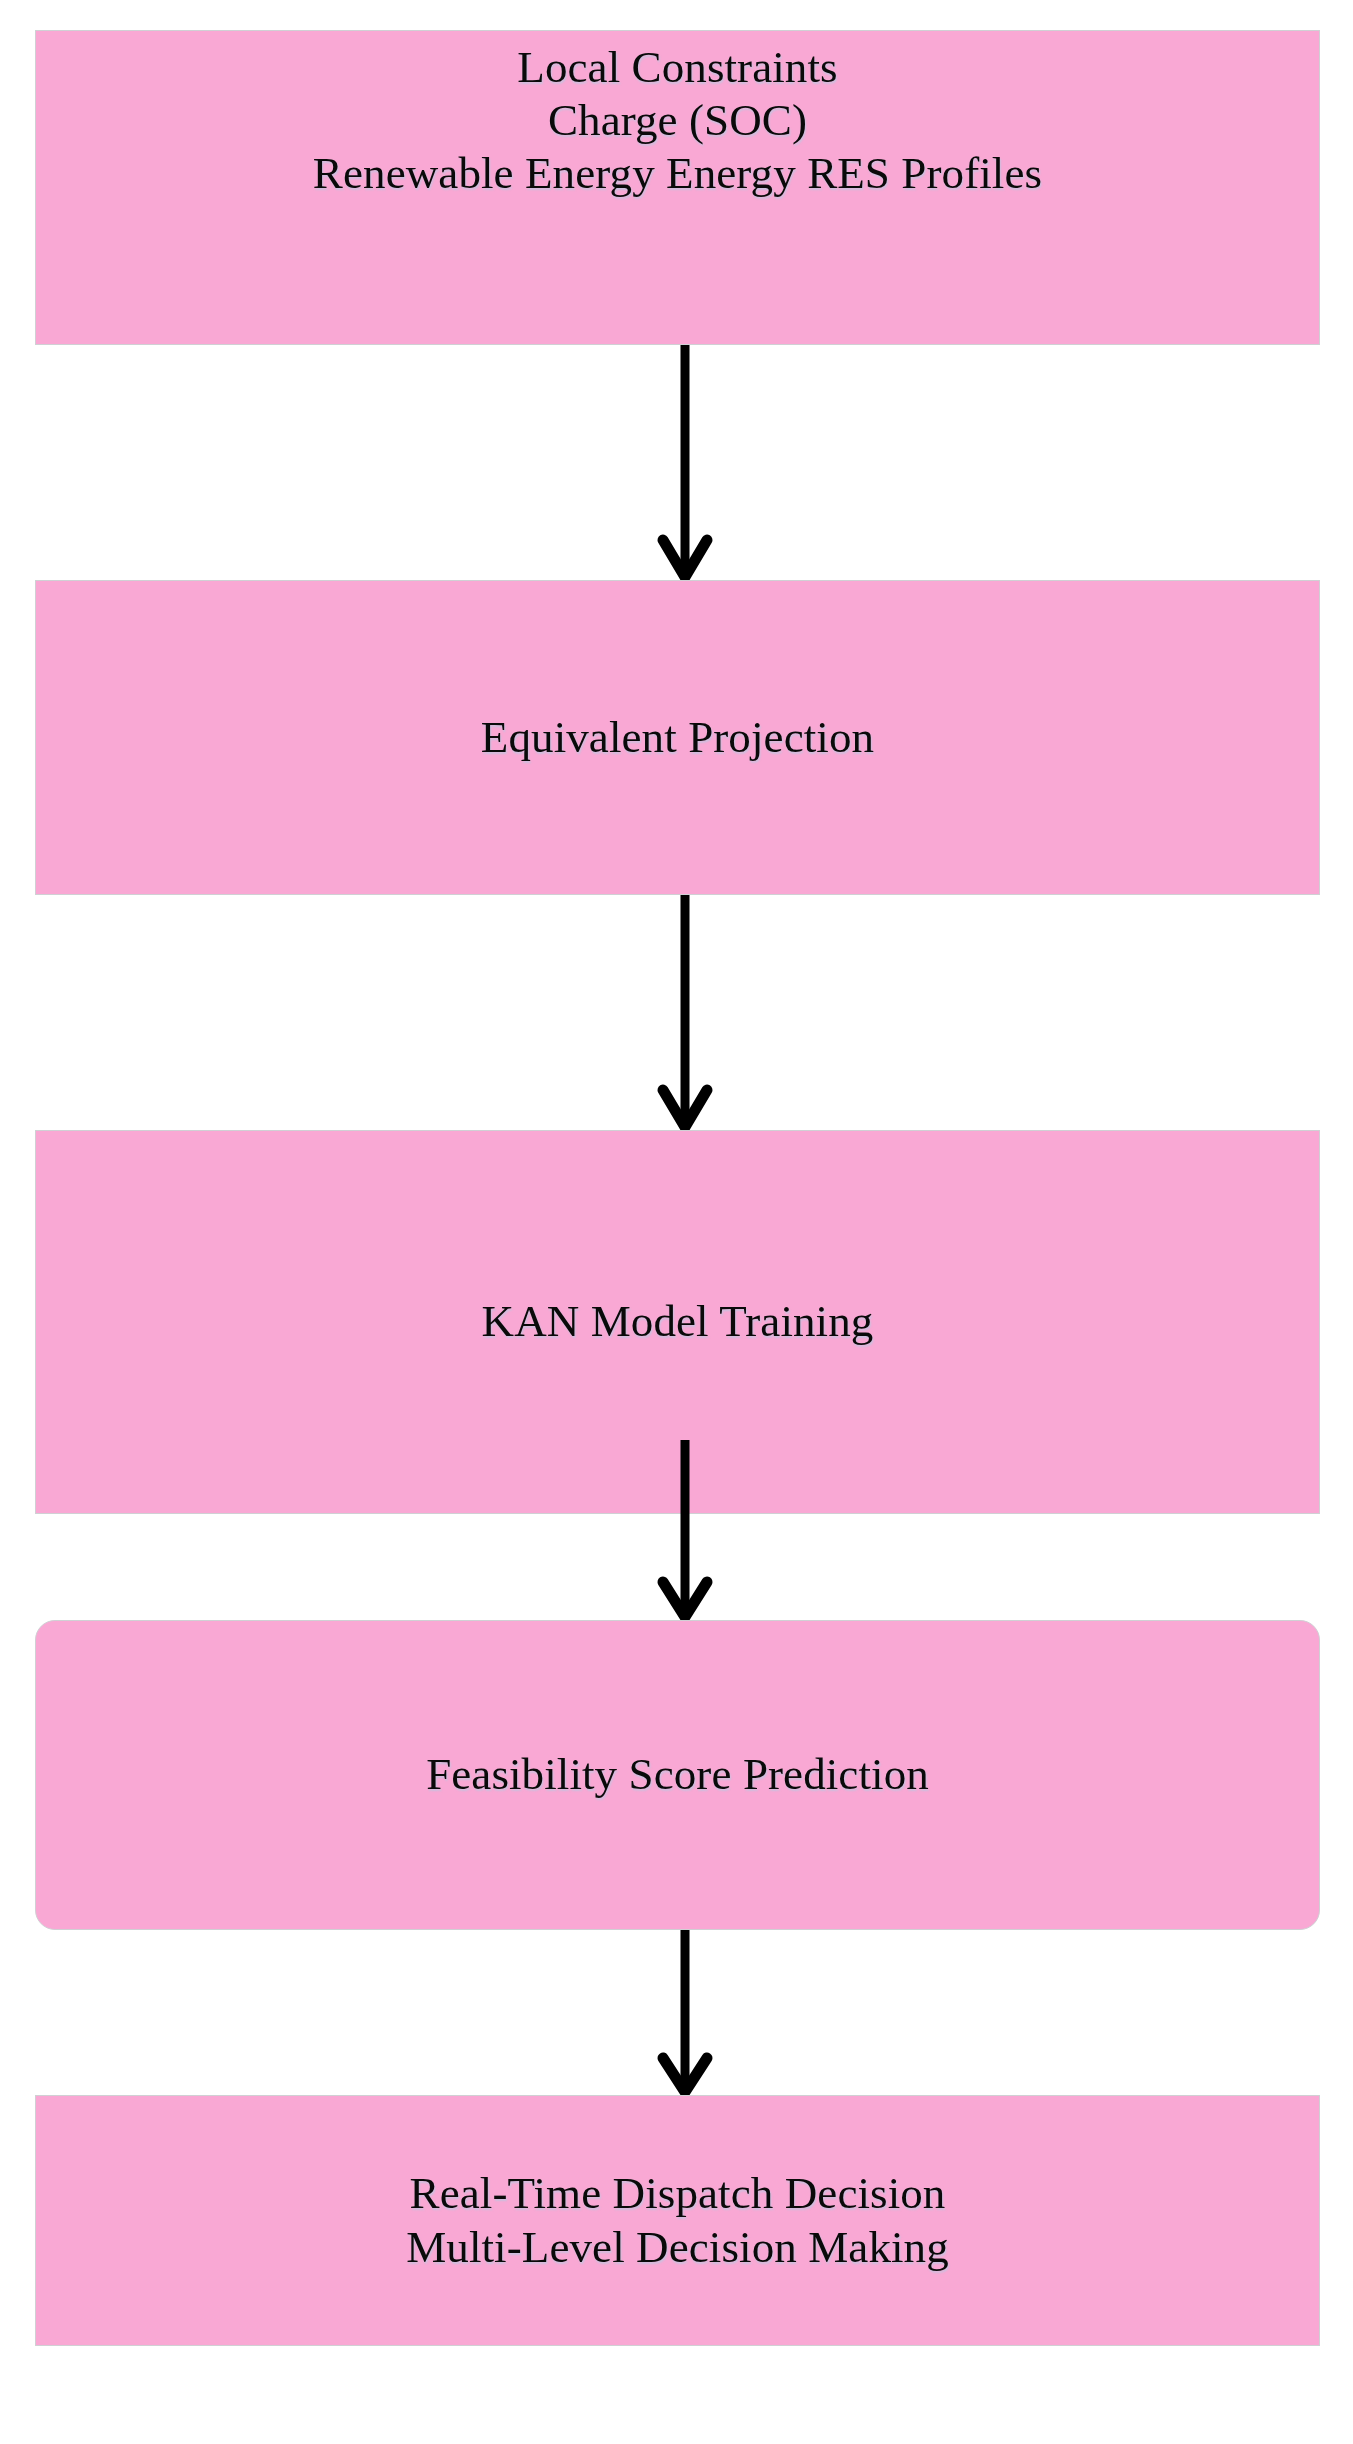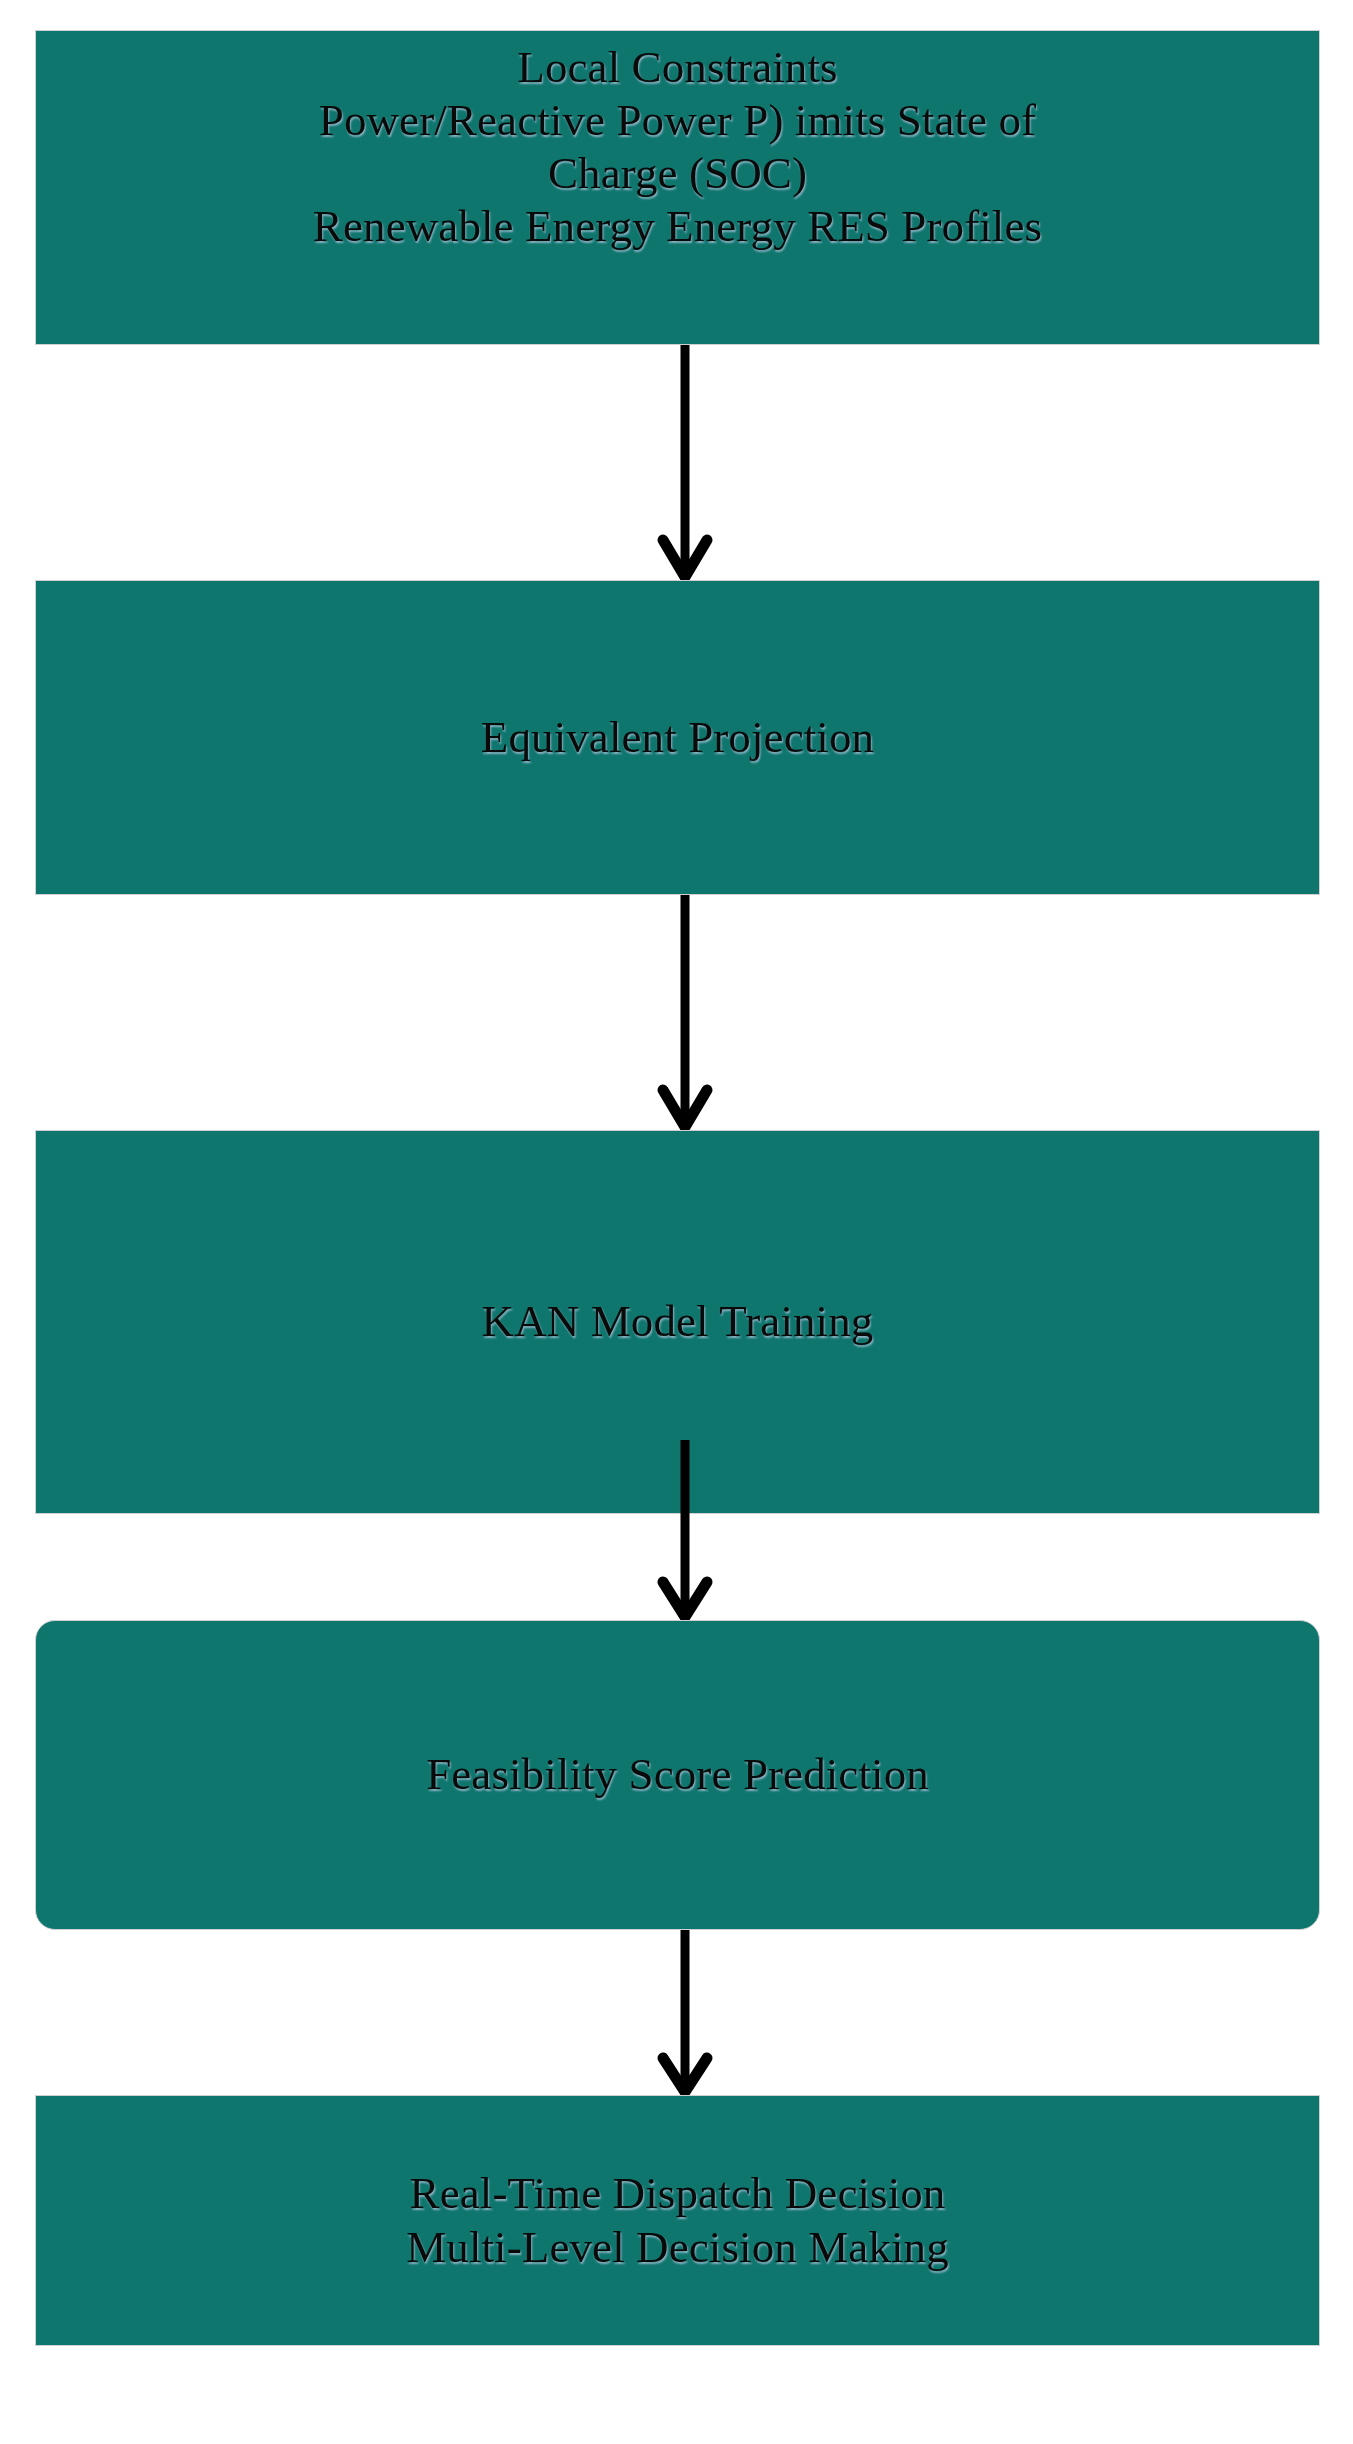--- a/index.html
+++ b/index.html
@@ -18,21 +18,21 @@
     width: 1353px;
     height: 2444px;
     background: #ffffff;
     overflow: hidden;
   }
 
   
   .node {
     position: absolute;
     box-sizing: border-box;
-    background: #0f766e;
+    background: #f9a8d4;
     border: 1px solid #d0d0d4;
     display: flex;
     flex-direction: column;
     align-items: center;
     justify-content: center;
   }
   .node.top-aligned {
     justify-content: flex-start;
     padding-top: 10px;
   }
@@ -73,21 +73,20 @@
   #arrow-3 { left: 640px; top: 1440px; width: 90px; height: 181px; }
   #arrow-4 { left: 640px; top: 1930px; width: 90px; height: 166px; }
 </style>
 </head>
 <body>
 
 <div id="flowchart">
 
   <div class="node top-aligned" id="node-inputs">
     <span class="node-line">Local Constraints</span>
-    <span class="node-line">Power/Reactive Power P) imits State of</span>
     <span class="node-line">Charge (SOC)</span>
     <span class="node-line">Renewable Energy Energy RES Profiles</span>
   </div>
 
   <div class="connector" id="arrow-1">
     <svg width="90" height="236" viewBox="0 0 90 236" xmlns="http://www.w3.org/2000/svg">
       <line x1="45" y1="0" x2="45" y2="234" stroke="#000000" stroke-width="9"></line>
       <path d="M 23 195 L 45 232 L 67 195" fill="none" stroke="#000000" stroke-width="11" stroke-linecap="round" stroke-linejoin="miter"></path>
     </svg>
   </div>

